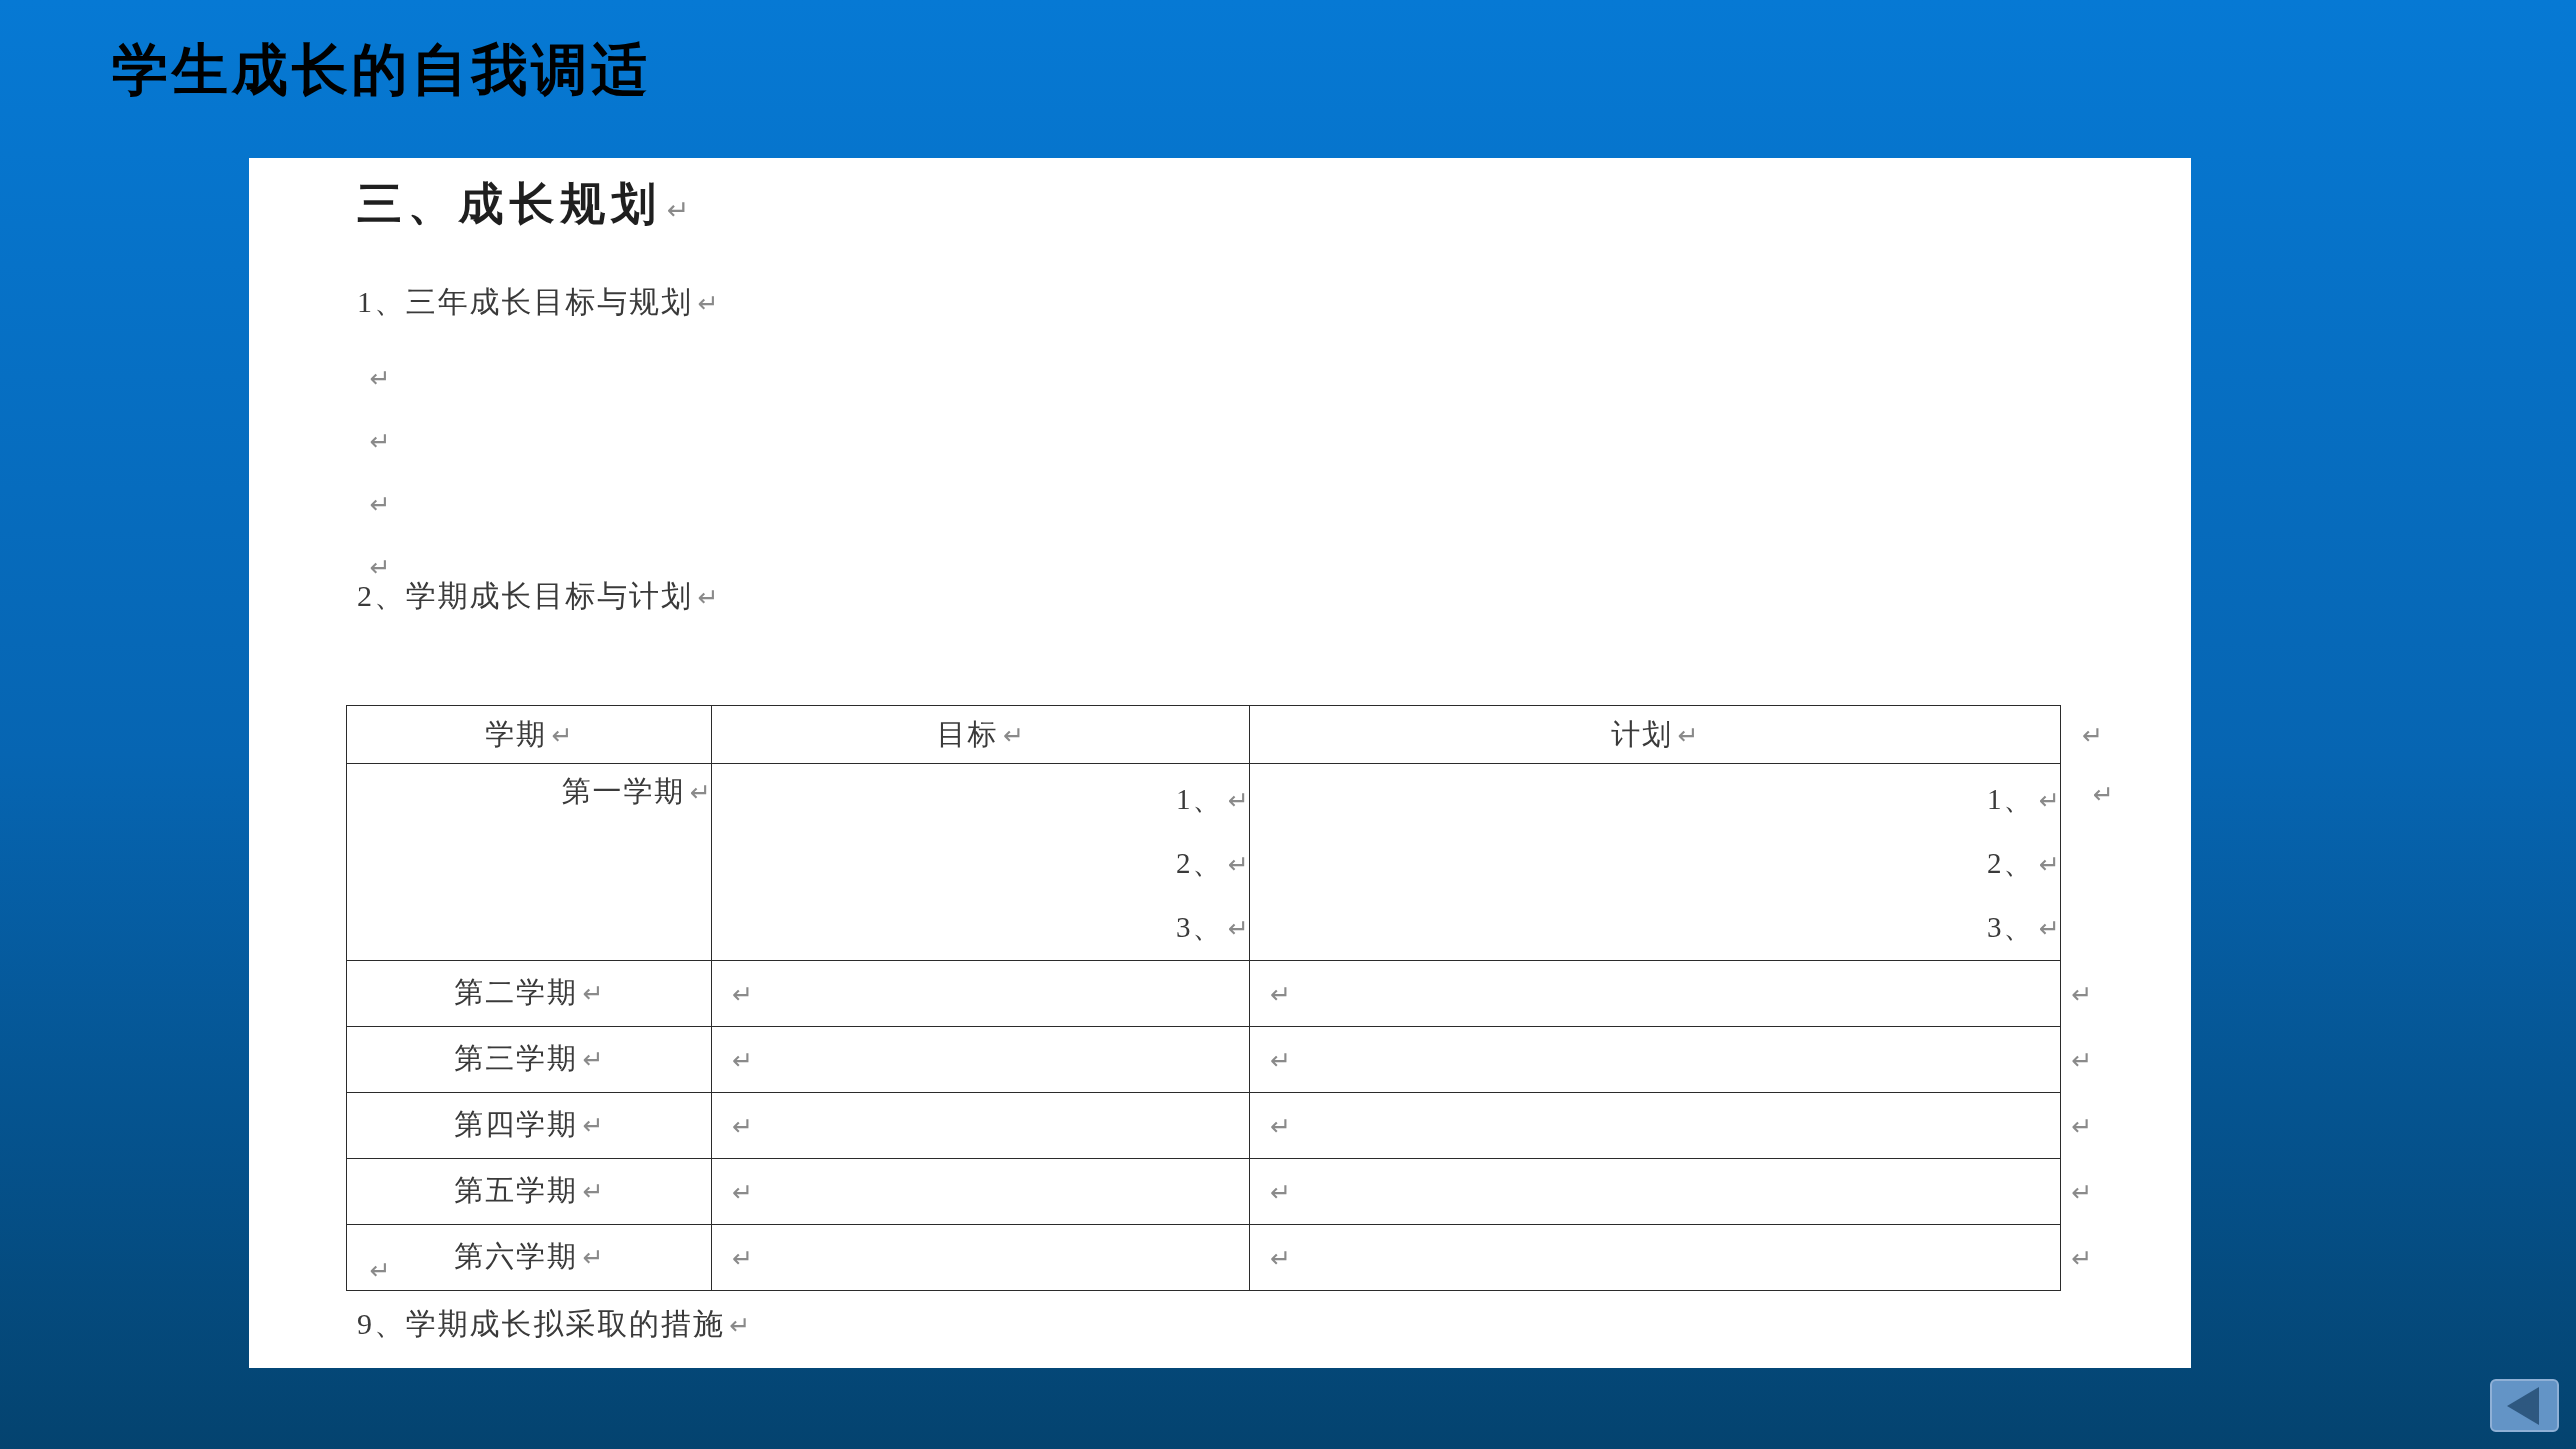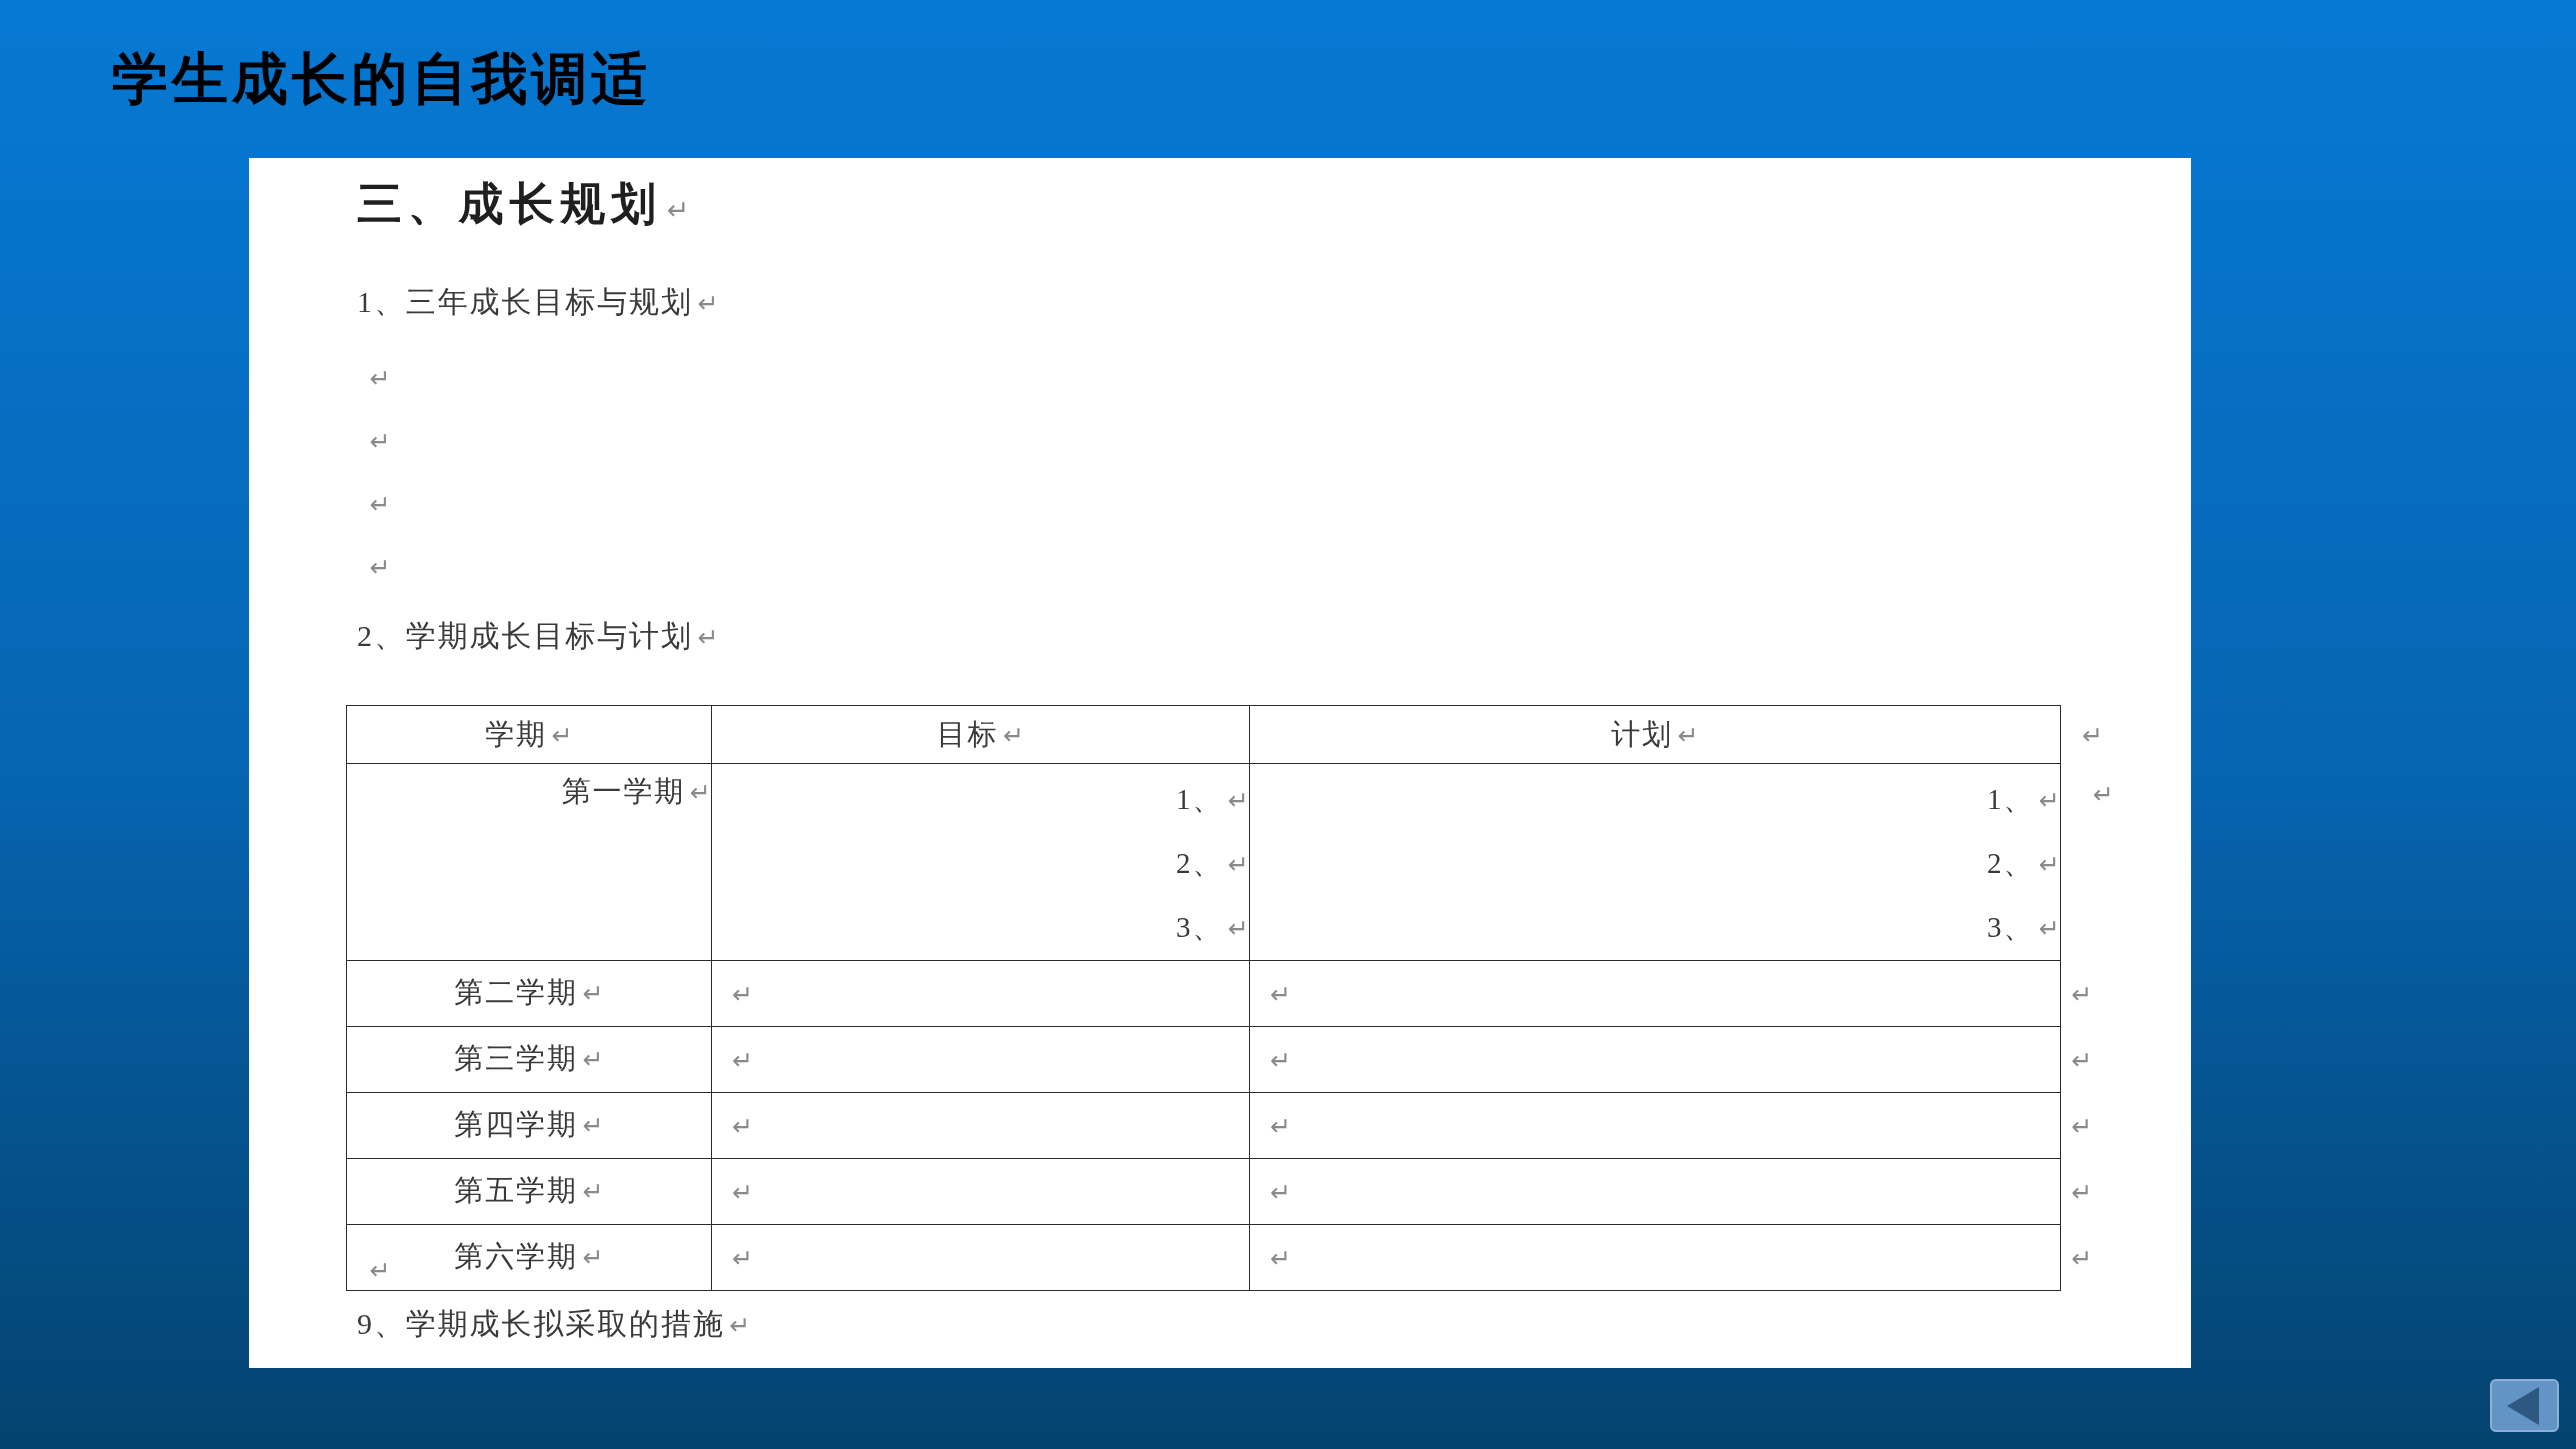--- a/index.html
+++ b/index.html
@@ -15,21 +15,21 @@
     --btn-arrow:#2e5880;
   }
   *{margin:0;padding:0;box-sizing:border-box;}
   html,body{width:2576px;height:1450px;overflow:hidden;}
   body{font-family:"Liberation Serif","DejaVu Serif",serif;}
   .slide{
     position:relative;width:2576px;height:1450px;
     background:linear-gradient(180deg,var(--bg-top) 0%,var(--bg-mid) 52%,var(--bg-bottom) 100%);
   }
   .slide-title{
-    position:absolute;left:112px;top:42px;
+    position:absolute;left:112px;top:33px;
     font-family:"Liberation Sans","DejaVu Sans",sans-serif;
     font-size:56px;font-weight:700;color:#000;letter-spacing:3.9px;
     white-space:nowrap;
   }
   .doc{
     position:absolute;left:249px;top:158px;width:1942px;height:1210px;
     background:var(--doc-bg);color:var(--text);
   }
   .pmark{
     font-family:"DejaVu Sans",sans-serif;
@@ -39,21 +39,21 @@
   .doc-heading{
     position:absolute;left:108px;top:15.5px;
     font-size:45px;font-weight:700;color:#1f1f1f;letter-spacing:5.8px;white-space:nowrap;
   }
   .doc-heading .pmark{font-size:27px;font-weight:400;letter-spacing:0;}
   .doc-line{
     position:absolute;left:108px;font-size:30px;color:var(--text);
     letter-spacing:1.9px;white-space:nowrap;
   }
   .line-1{top:124px;}
-  .line-2{top:458px;}
+  .line-2{top:418px;}
   .line-3{top:1146px;}
   .empty-lines{position:absolute;left:116px;top:189px;}
   .empty-lines .eline{height:63px;display:flex;align-items:center;}
   .after-table-line{position:absolute;left:116px;top:1093px;height:39px;display:flex;align-items:center;}
   table.plan{
     position:absolute;left:97px;top:511px;
     border-collapse:collapse;table-layout:fixed;width:1769px;
     font-size:29px;color:var(--text);margin-top:36px;
   }
   table.plan th,table.plan td{

